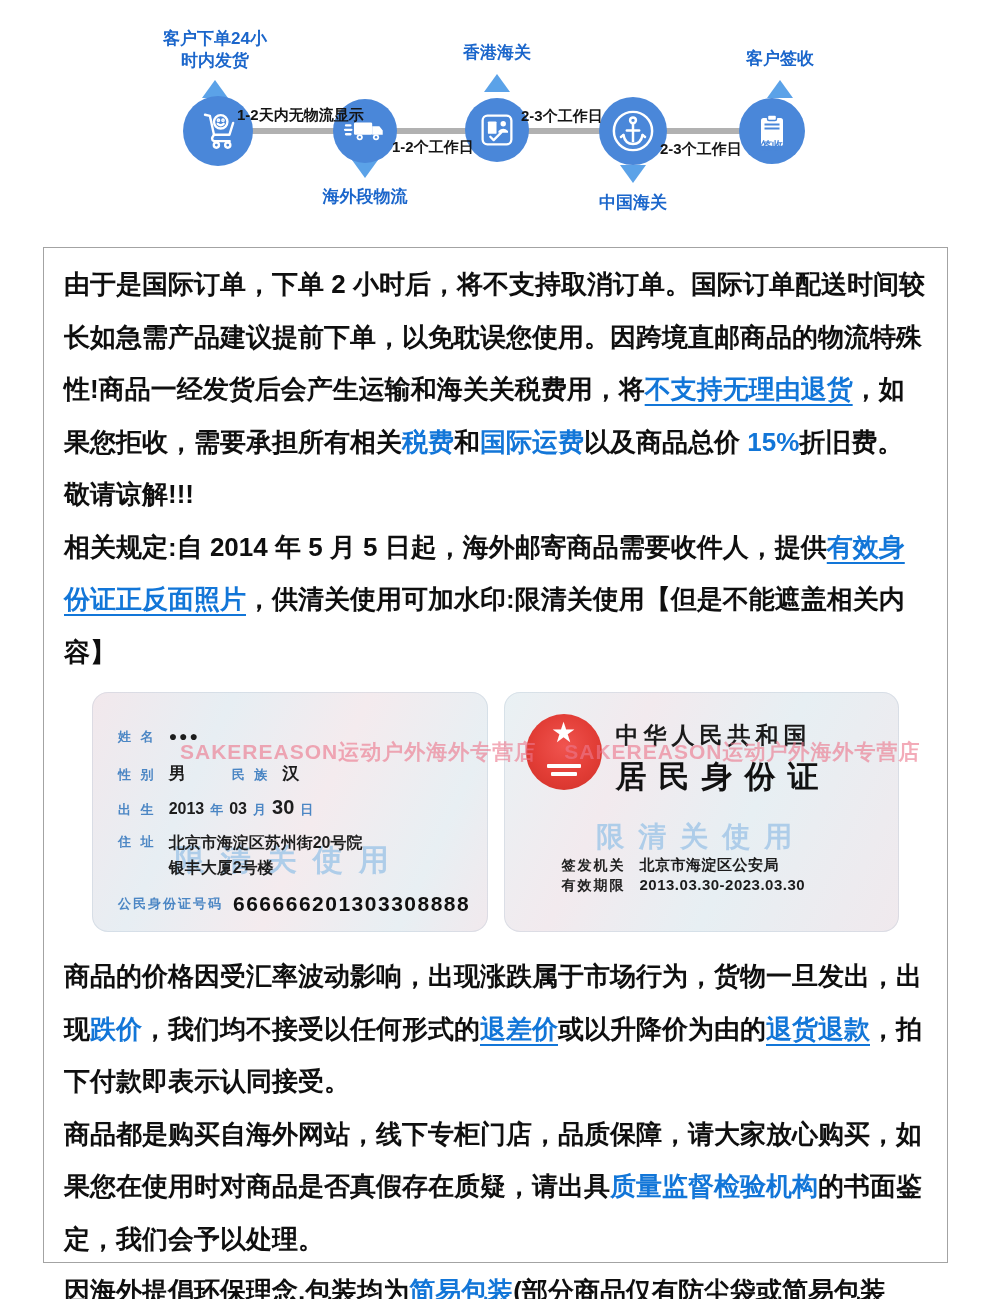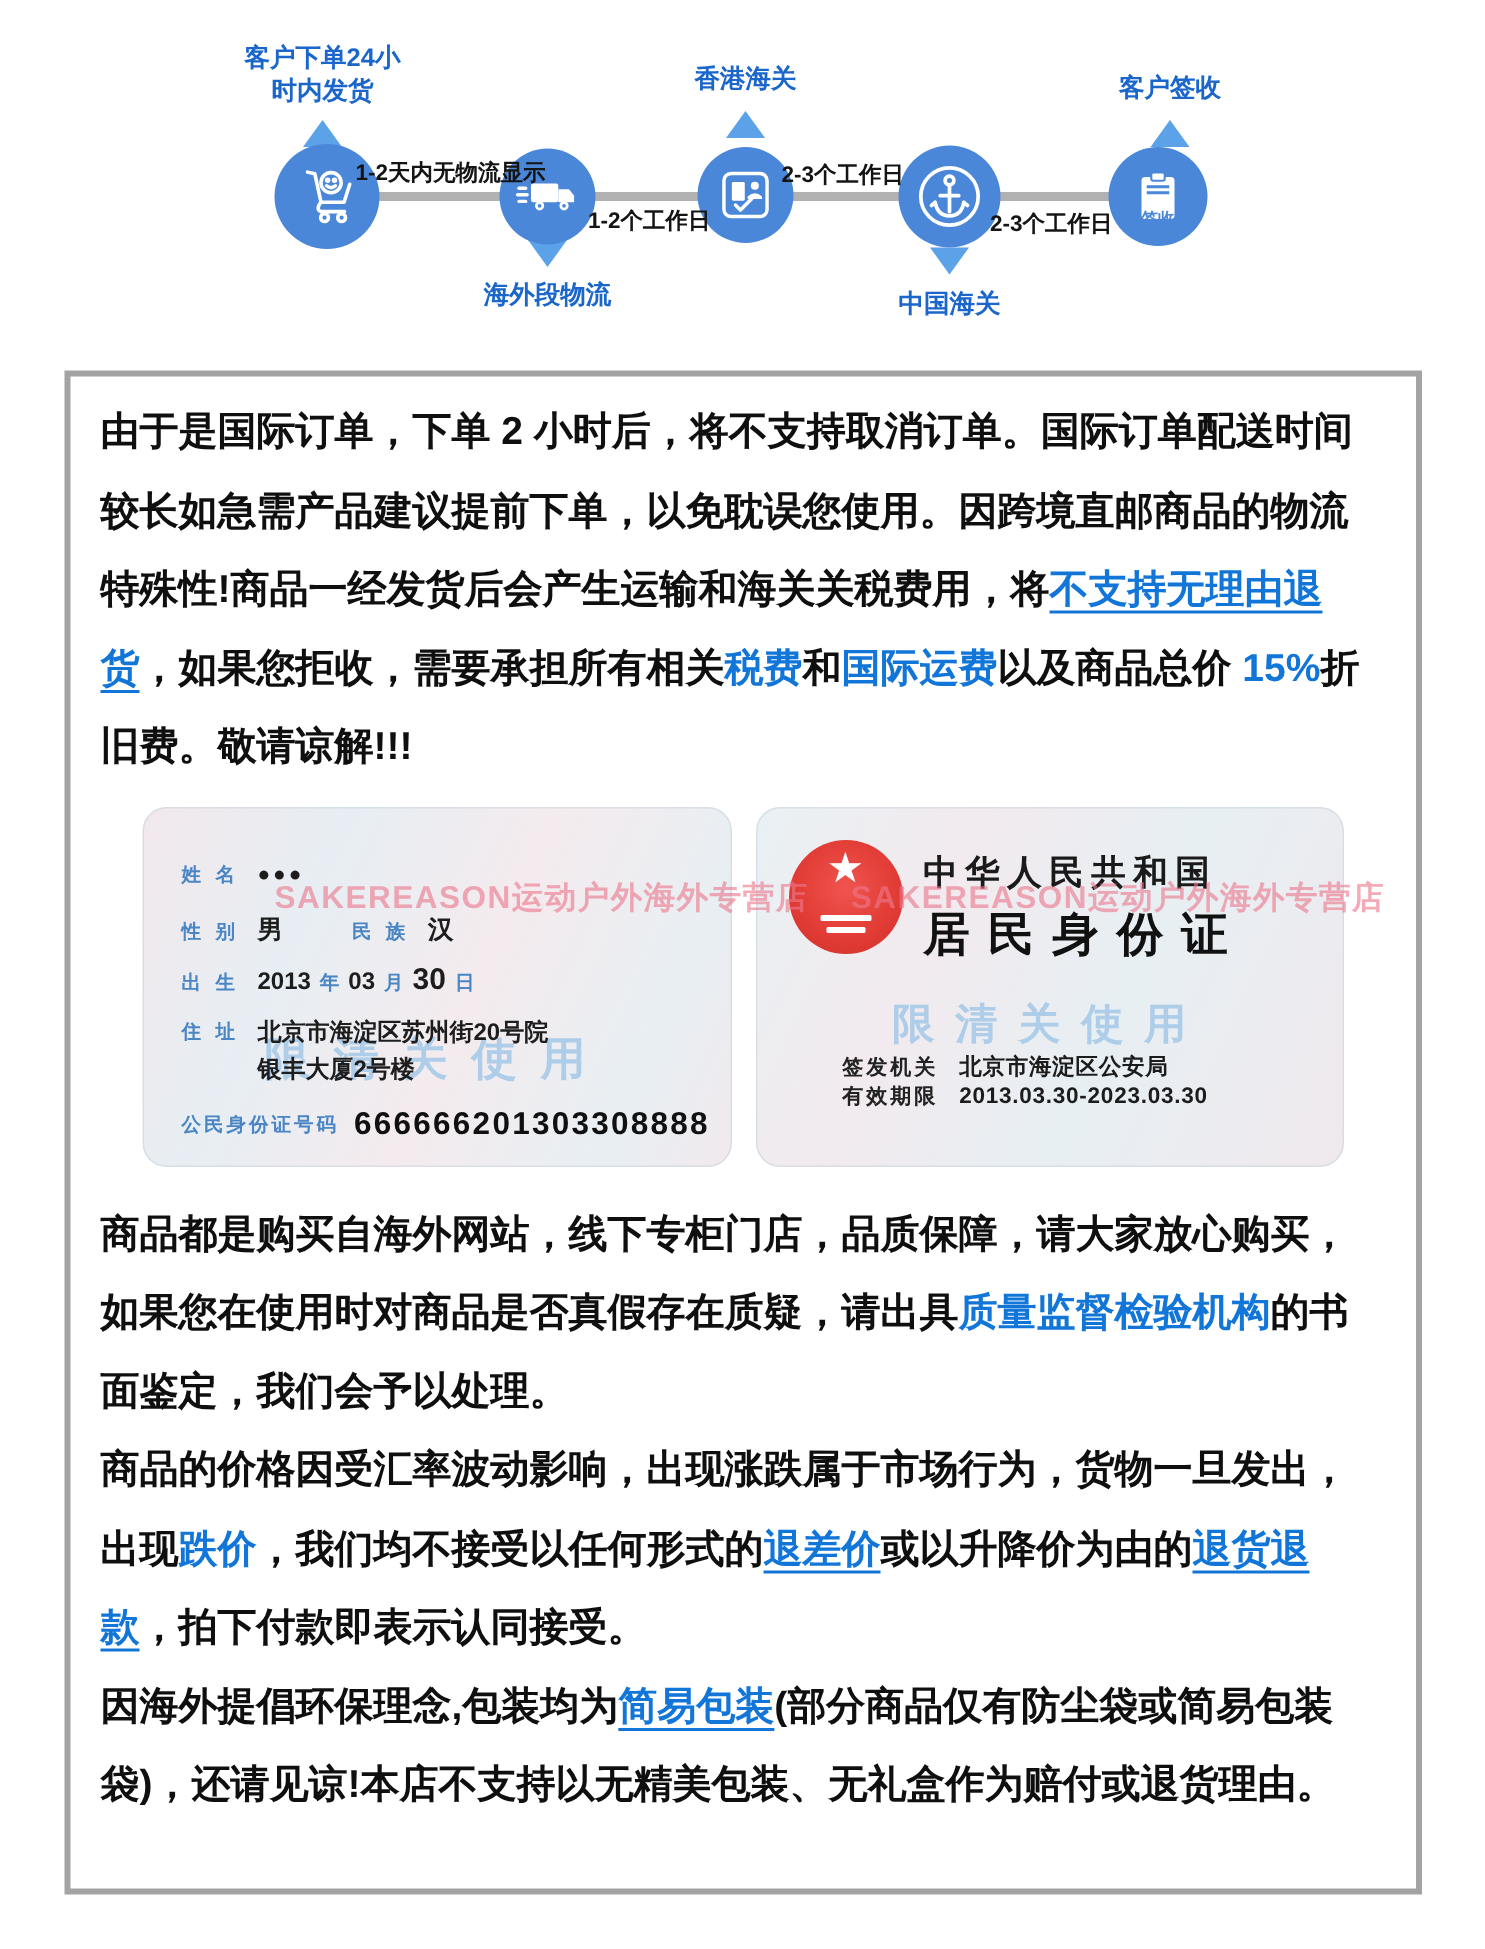--- a/index.html
+++ b/index.html
@@ -17,21 +17,21 @@
           border-right:13px solid transparent;border-bottom:18px solid #5ba2e8;}
   .tri-down{position:absolute;width:0;height:0;border-left:13px solid transparent;
             border-right:13px solid transparent;border-top:18px solid #5ba2e8;}
   .conn-label{position:absolute;color:#141414;font-weight:bold;font-size:15px;
               white-space:nowrap;z-index:3;}
   .badge-txt{position:absolute;left:0;right:0;bottom:11px;text-align:center;
              color:#4a87d9;font-size:11px;font-weight:bold;margin-top:23px;}
 
   
   .notice-box{position:absolute;left:43px;top:247px;width:905px;height:1016px;
-              box-sizing:border-box;border:4px solid #a3a3a3;background:#fff;
+              box-sizing:border-box;border:1px solid #a3a3a3;background:#fff;
               padding:10px 20px 0 20px;}
   .notice-p{margin:0;font-size:26px;line-height:52.5px;font-weight:bold;color:#0f0f0f;
             text-align:left;word-break:break-all;}
   .link{color:#1276d8;}
   .link-underline{color:#1276d8;text-decoration:underline;text-underline-offset:6px;
                   text-decoration-thickness:2px;}
 
   
   .cards{position:relative;margin:14px 28px 6px 28px;height:252px;display:flex;gap:16px;}
   .card{position:relative;flex:1;height:240px;border-radius:16px;overflow:hidden;
@@ -145,20 +145,21 @@
 
     <div class="conn-label" style="left:237px;top:106px;">1-2天内无物流显示</div>
     <div class="conn-label" style="left:392px;top:138px;">1-2个工作日</div>
     <div class="conn-label" style="left:521px;top:107px;">2-3个工作日</div>
     <div class="conn-label" style="left:660px;top:140px;">2-3个工作日</div>
   </div>
 
   <div class="notice-box">
     <div id="para-top">
         <p class="notice-p"><span>由于是国际订单，下单 2 小时后，将不支持取消订单。国际订单配送时间较长如急需产品建议提前下单，以免耽误您使用。因跨境直邮商品的物流特殊性!商品一经发货后会产生运输和海关关税费用，将</span><span class="link-underline">不支持无理由退货</span><span>，如果您拒收，需要承担所有相关</span><span class="link">税费</span><span>和</span><span class="link">国际运费</span><span>以及商品总价 </span><span class="link">15%</span><span>折旧费。敬请谅解!!!</span></p>
+        <p class="notice-p"><span>相关规定:自 2014 年 5 月 5 日起，海外邮寄商品需要收件人，提供</span><span class="link-underline">有效身份证正反面照片</span><span>，供清关使用可加水印:限清关使用【但是不能遮盖相关内容】</span></p>
       </div>
 
     <div class="cards">
       <div class="wm-store">
         <span>SAKEREASON运动户外海外专营店</span><span>SAKEREASON运动户外海外专营店</span>
       </div>
 
       <div class="card card-front">
         <div class="wm-blue">限清关使用</div>
         <div class="crow" style="top:36px;">
@@ -205,18 +206,18 @@
           <span class="val2">北京市海淀区公安局</span>
         </div>
         <div class="crow" style="left:58px;top:184px;">
           <span class="lbl2">有效期限</span>
           <span class="val2">2013.03.30-2023.03.30</span>
         </div>
       </div>
     </div>
 
     <div id="para-bottom">
+        <p class="notice-p"><span>商品的价格因受汇率波动影响，出现涨跌属于市场行为，货物一旦发出，出现</span><span class="link">跌价</span><span>，我们均不接受以任何形式的</span><span class="link-underline">退差价</span><span>或以升降价为由的</span><span class="link-underline">退货退款</span><span>，拍下付款即表示认同接受。</span></p>
         <p class="notice-p"><span>商品都是购买自海外网站，线下专柜门店，品质保障，请大家放心购买，如果您在使用时对商品是否真假存在质疑，请出具</span><span class="link">质量监督检验机构</span><span>的书面鉴定，我们会予以处理。</span></p>
-        <p class="notice-p"><span>商品的价格因受汇率波动影响，出现涨跌属于市场行为，货物一旦发出，出现</span><span class="link">跌价</span><span>，我们均不接受以任何形式的</span><span class="link-underline">退差价</span><span>或以升降价为由的</span><span class="link-underline">退货退款</span><span>，拍下付款即表示认同接受。</span></p>
         <p class="notice-p"><span>因海外提倡环保理念,包装均为</span><span class="link-underline">简易包装</span><span>(部分商品仅有防尘袋或简易包装袋)，还请见谅!本店不支持以无精美包装、无礼盒作为赔付或退货理由。</span></p>
       </div>
   </div>
 </div>
 
 </body></html>

